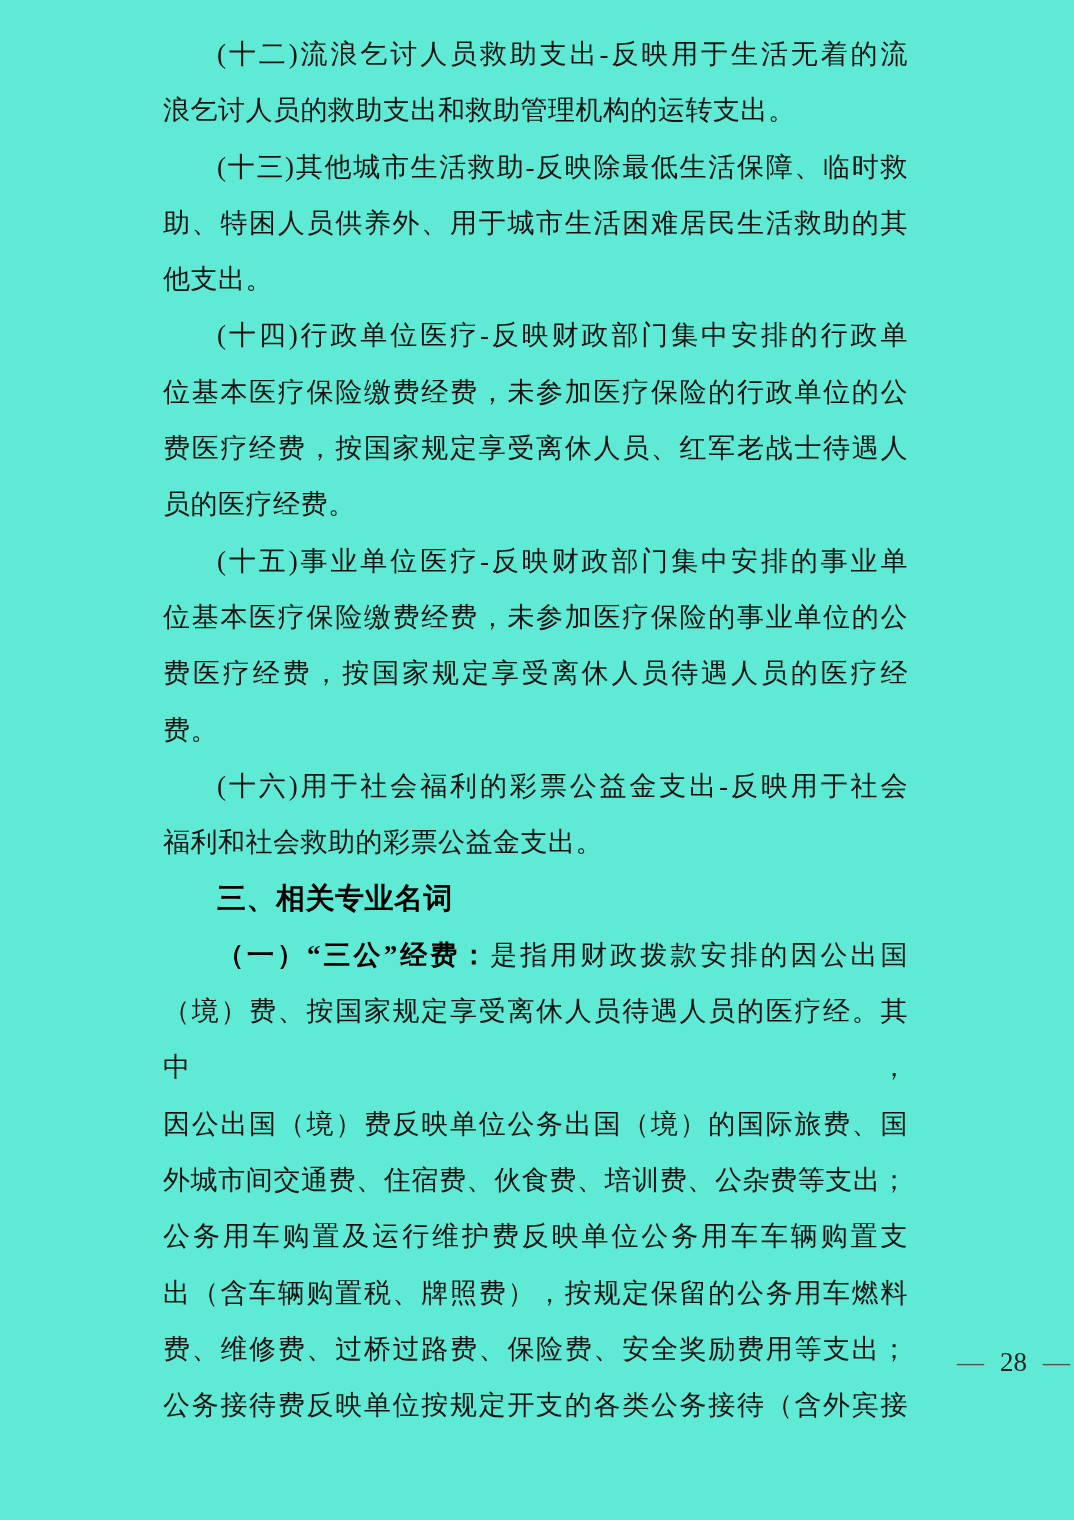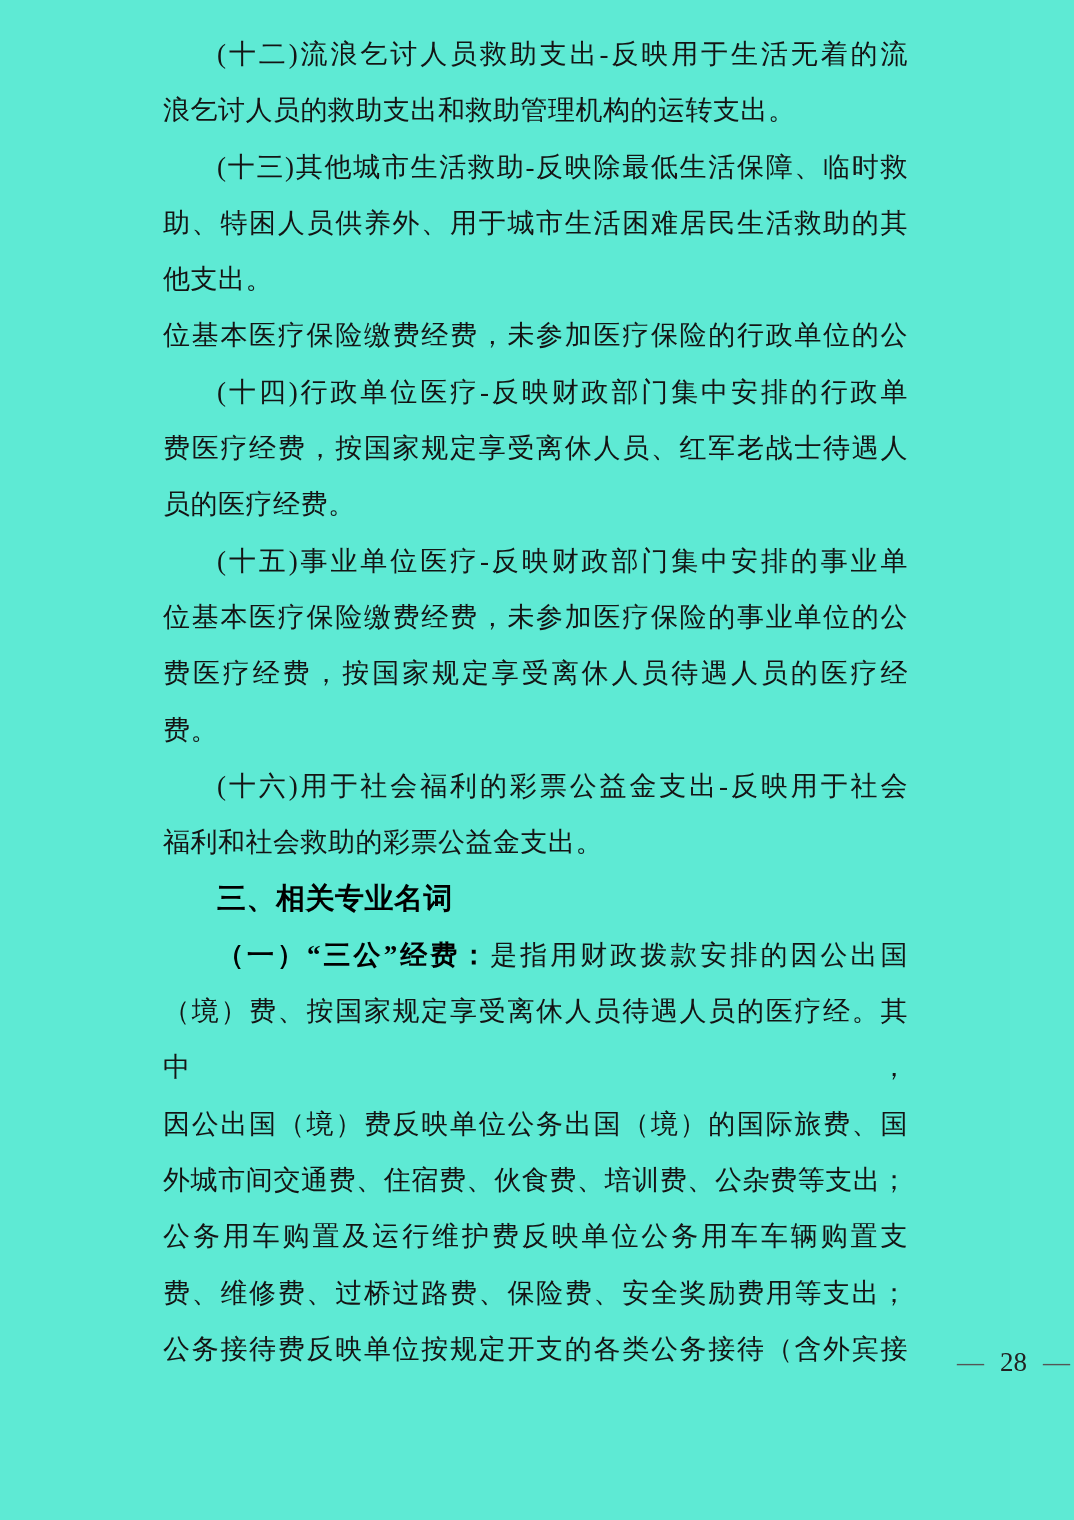--- a/index.html
+++ b/index.html
@@ -78,22 +78,22 @@
       <div class="line">浪乞讨人员的救助支出和救助管理机构的运转支出。</div>
     </section>
 
     <section>
       <div class="line fill indent">(十三)其他城市生活救助-反映除最低生活保障、临时救</div>
       <div class="line fill">助、特困人员供养外、用于城市生活困难居民生活救助的其</div>
       <div class="line">他支出。</div>
     </section>
 
     <section>
+      <div class="line fill indent">(十四)行政单位医疗-反映财政部门集中安排的行政单</div>
       <div class="line fill">位基本医疗保险缴费经费，未参加医疗保险的行政单位的公</div>
-      <div class="line fill indent">(十四)行政单位医疗-反映财政部门集中安排的行政单</div>
       <div class="line fill">费医疗经费，按国家规定享受离休人员、红军老战士待遇人</div>
       <div class="line">员的医疗经费。</div>
     </section>
 
     <section>
       <div class="line fill indent">(十五)事业单位医疗-反映财政部门集中安排的事业单</div>
       <div class="line fill">位基本医疗保险缴费经费，未参加医疗保险的事业单位的公</div>
       <div class="line fill">费医疗经费，按国家规定享受离休人员待遇人员的医疗经</div>
       <div class="line">费。</div>
     </section>
@@ -104,20 +104,21 @@
     </section>
 
     <div class="line heading indent">三、相关专业名词</div>
 
     <section>
       <div class="line fill indent"><span class="bold-lead">（一）“三公”经费：</span><span>是指用财政拨款安排的因公出国</span></div>
       <div class="line fill">（境）费、按国家规定享受离休人员待遇人员的医疗经。其中，</div>
       <div class="line fill">因公出国（境）费反映单位公务出国（境）的国际旅费、国</div>
       <div class="line fill">外城市间交通费、住宿费、伙食费、培训费、公杂费等支出；</div>
       <div class="line fill">公务用车购置及运行维护费反映单位公务用车车辆购置支</div>
+      <div class="line fill">出（含车辆购置税、牌照费），按规定保留的公务用车燃料</div>
       <div class="line fill">费、维修费、过桥过路费、保险费、安全奖励费用等支出；</div>
       <div class="line fill">公务接待费反映单位按规定开支的各类公务接待（含外宾接</div>
     </section>
 
   </div>
 
   <div class="footer">
     <span class="dash">—</span><span class="num">28</span><span class="dash">—</span>
   </div>
 </div>

